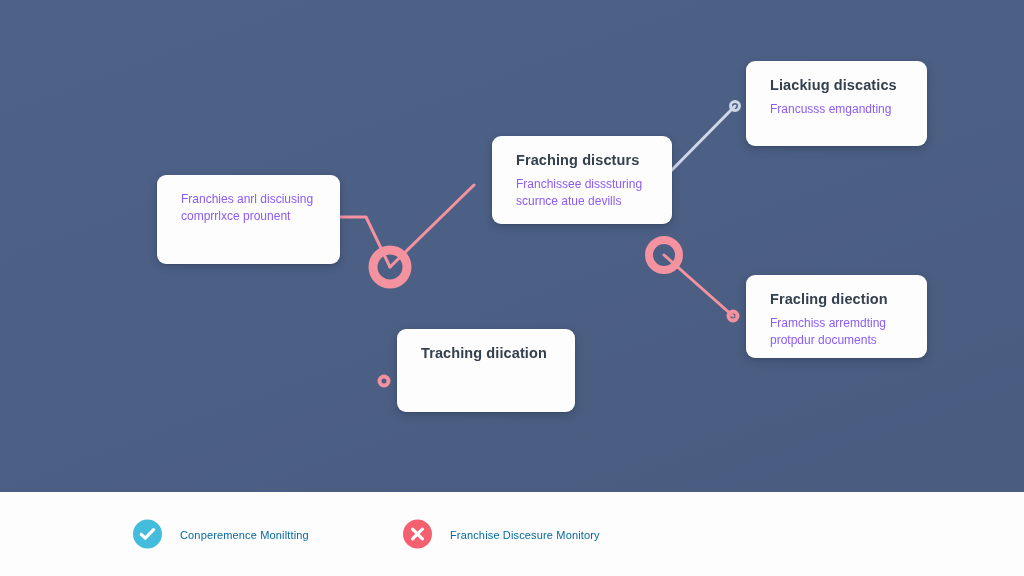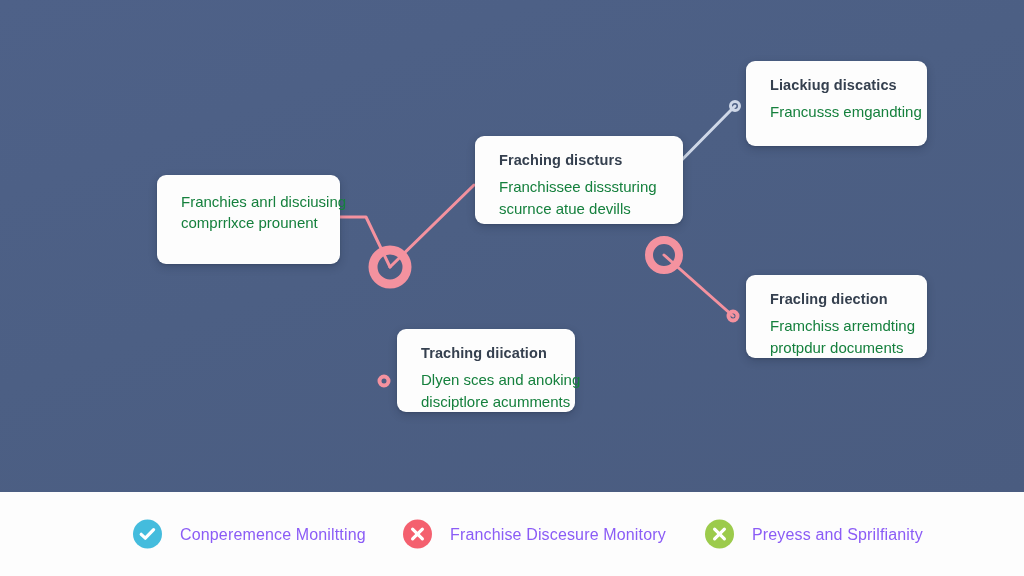--- a/index.html
+++ b/index.html
@@ -43,22 +43,22 @@
   .card-title {
     font-size: 14.5px;
     font-weight: bold;
     color: #35404f;
     letter-spacing: 0.1px;
     line-height: 1.2;
     margin: 0 0 7px 0;
     white-space: nowrap;
   }
   .card-desc {
-    font-size: 15px;
-    color: #15803d;
+    font-size: 12px;
+    color: #8b5cf6;
     line-height: 1.42;
     margin: 0;
   }
   .card-desc span {
     display: block;
     white-space: nowrap;
   }
   #legend-bar {
     position: absolute;
     left: 0;
@@ -81,22 +81,22 @@
     height: 29px;
     border-radius: 50%;
     display: flex;
     align-items: center;
     justify-content: center;
     flex: none;
   }
   .legend-icon svg { display: block; }
   .legend-label {
     margin-left: 18px;
-    font-size: 16px;
-    color: #8b5cf6;
+    font-size: 11px;
+    color: #0369a1;
     white-space: nowrap;
     letter-spacing: 0.15px;
   }
 </style>
 </head>
 <body>
 
 <div id="canvas">
 
   <div id="diagram-area">
@@ -118,39 +118,35 @@
         </g>
     </svg>
 
     <div id="cards-layer">
         <div class="card" style="left: 157px; top: 175px; width: 183px; height: 89px;">
           <p class="card-desc">
             <span>Franchies anrl disciusing</span>
             <span>comprrlxce prounent</span>
           </p>
         </div>
-        <div class="card" style="left: 475px; top: 136px; width: 208px; height: 88px;">
+        <div class="card" style="left: 492px; top: 136px; width: 180px; height: 88px;">
           <p class="card-title">Fraching discturs</p>
           <p class="card-desc">
             <span>Franchissee disssturing</span>
             <span>scurnce atue devills</span>
           </p>
         </div>
         <div class="card" style="left: 746px; top: 61px; width: 181px; height: 85px;">
           <p class="card-title">Liackiug discatics</p>
           <p class="card-desc">
             <span>Francusss emgandting</span>
           </p>
         </div>
         <div class="card" style="left: 397px; top: 329px; width: 178px; height: 83px;">
           <p class="card-title">Traching diication</p>
-          <p class="card-desc">
-            <span>Dlyen sces and anoking</span>
-            <span>disciptlore acumments</span>
-          </p>
         </div>
         <div class="card" style="left: 746px; top: 275px; width: 181px; height: 83px;">
           <p class="card-title">Fracling diection</p>
           <p class="card-desc">
             <span>Framchiss arremdting</span>
             <span>protpdur documents</span>
           </p>
         </div>
       </div>
 
@@ -166,23 +162,15 @@
         <span class="legend-label">Conperemence Moniltting</span>
       </div>
       <div class="legend-item" style="left: 403px;">
         <span class="legend-icon" style="background: rgb(244, 96, 111);">
           <svg width="29" height="29" viewBox="0 0 29 29">
             <path d="M9.6 9.6 L19.4 19.4 M19.4 9.6 L9.6 19.4" fill="none" stroke="#ffffff" stroke-width="3.2" stroke-linecap="round"></path>
           </svg>
         </span>
         <span class="legend-label">Franchise Discesure Monitory</span>
       </div>
-      <div class="legend-item" style="left: 705px;">
-        <span class="legend-icon" style="background: rgb(156, 203, 76);">
-          <svg width="29" height="29" viewBox="0 0 29 29">
-            <path d="M9.6 9.6 L19.4 19.4 M19.4 9.6 L9.6 19.4" fill="none" stroke="#ffffff" stroke-width="3.2" stroke-linecap="round"></path>
-          </svg>
-        </span>
-        <span class="legend-label">Preyess and Sprilfianity</span>
-      </div>
     </div>
 
 </div>
 
 </body></html>

